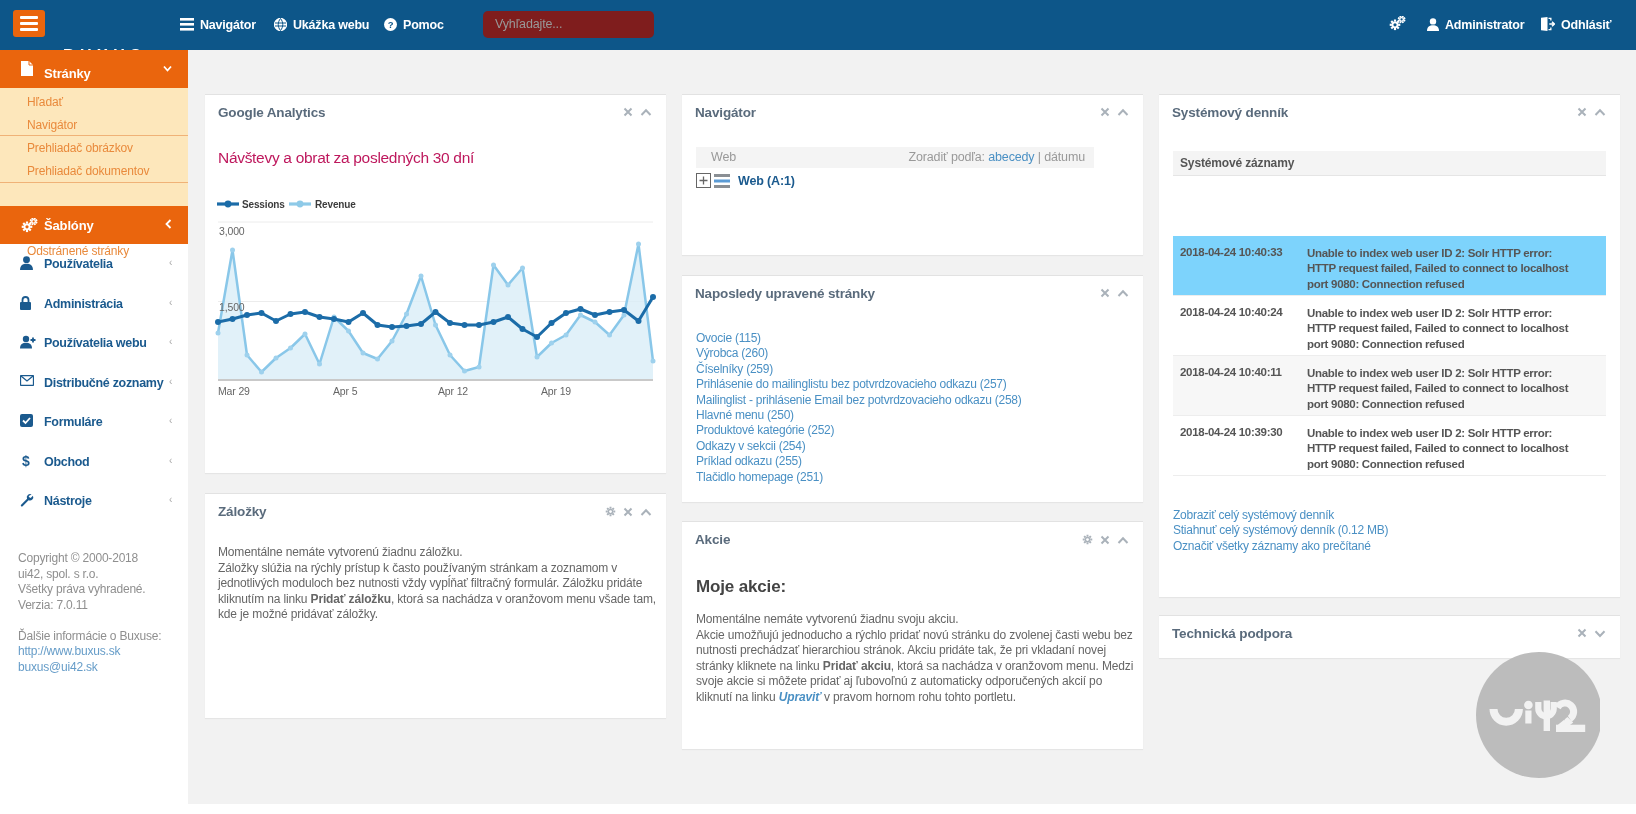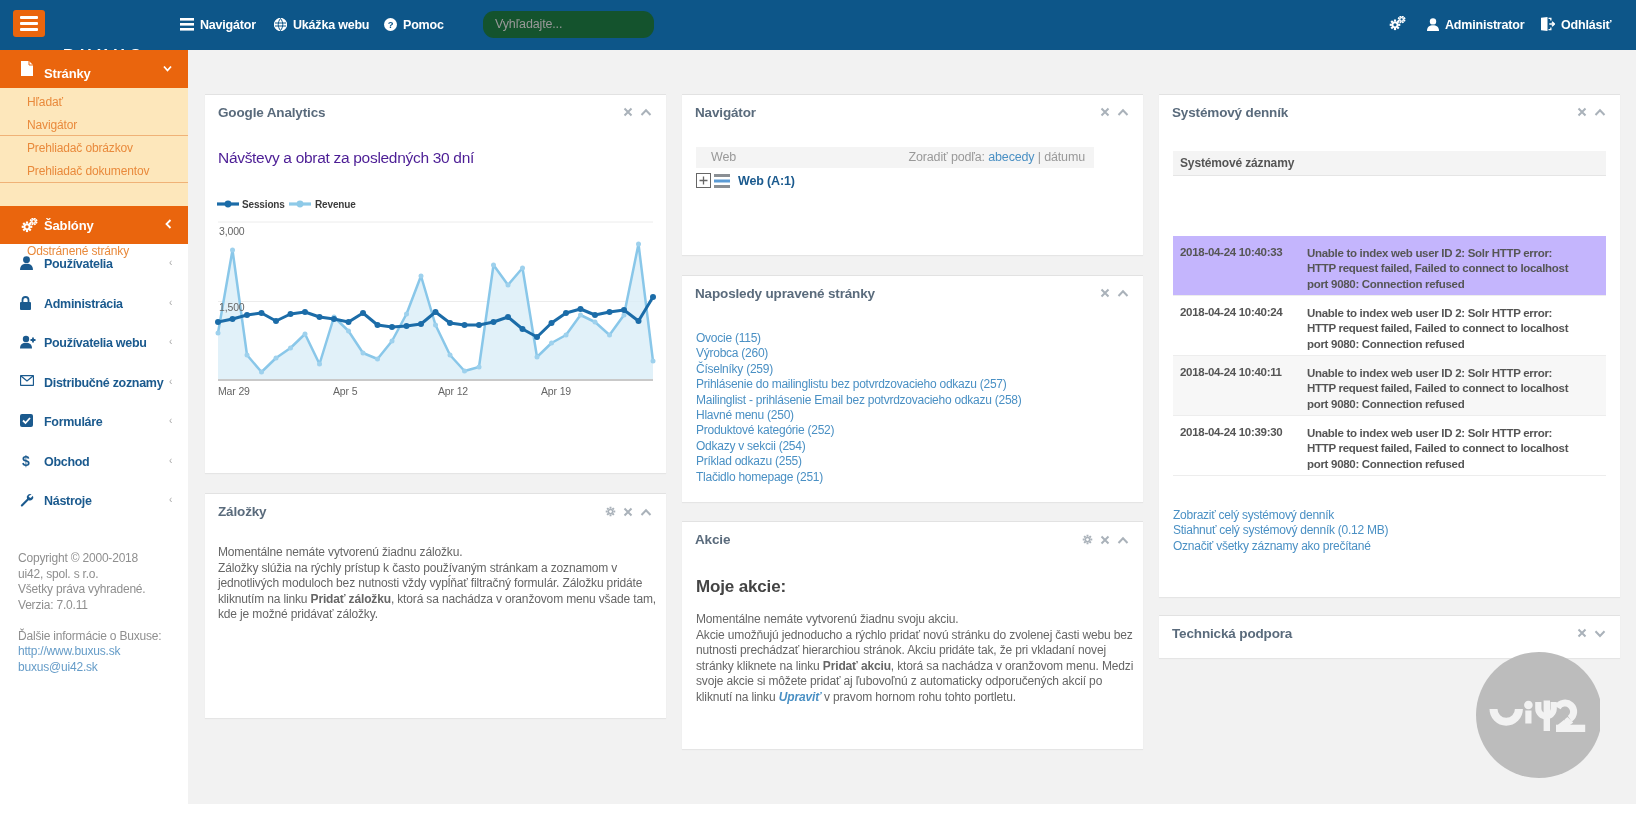--- a/index.html
+++ b/index.html
@@ -7,21 +7,21 @@
 body { font-family:"Liberation Sans", sans-serif; background:#ffffff; position:relative; }
 #stage { position:absolute; left:0; top:0; width:1636px; height:814px; }
 .abs { position:absolute; }
 
 #nav { left:0; top:0; width:1636px; height:50px; background:#0d5689; }
 #burger { left:13px; top:10px; width:32px; height:27px; background:#ea650d; border-radius:3px; }
 #burger div { position:absolute; left:7px; width:18px; height:2.5px; background:#fff; border-radius:1px; }
 #logo { left:63px; top:16px; color:#fff; font-size:16px; font-weight:bold; letter-spacing:5.5px;margin-top:31px; }
 .navitem { top:0; height:50px; line-height:50px; color:#fff; font-size:12.5px; letter-spacing:-0.2px; font-weight:bold; }
 .navitem svg { vertical-align:-2px; margin-right:6px; }
-#search { left:483px; top:11px; width:171px; height:27px; background:#14532d; border-radius:11px; color:#999; font-size:12.5px; line-height:27px; padding-left:12px; }
+#search { left:483px; top:11px; width:171px; height:27px; background:#7f1d1d; border-radius:5px; color:#999; font-size:12.5px; line-height:27px; padding-left:12px; }
 
 #sidebar { left:0; top:50px; width:188px; height:764px; background:#fff; }
 .sb-orange { left:0; width:188px; background:#ea650d; color:#fff; font-size:13px; font-weight:bold; }
 .sb-orange .ic { position:absolute; left:21px; }
 .sb-orange .tx { position:absolute; left:44px; }
 .sb-orange .ch { position:absolute; right:16px; color:#fff; font-size:11px; }
 #submenu { left:0; top:88px; width:188px; height:118px; background:#fde7bb; }
 .subitem { position:absolute; left:27px; color:#e98a3c; font-size:12px; letter-spacing:-0.15px; }
 .subsep { position:absolute; left:0; width:188px; height:1px; background:#f0b277; }
 .menuitem { left:0; width:188px; height:39px; color:#1b5a8e; font-size:12.5px; letter-spacing:-0.3px; font-weight:bold; }
@@ -214,21 +214,21 @@
     </div>
   <div class="abs" id="copyright">Copyright © 2000-2018<br>ui42, spol. s r.o.<br>Všetky práva vyhradené.<br>Verzia: 7.0.11<br><br>Ďalšie informácie o Buxuse:<br><a>http://www.buxus.sk</a><br><a>buxus@ui42.sk</a></div>
 
   <div class="panel" id="p-ga" style="left:205px; top:70px; width:461px; height:379px;">
     <div class="ptitle">Google Analytics</div>
     <div class="picons"><span><svg width="10" height="10" viewBox="0 0 10 10">
             <path d="M1.5 1.5 L8.5 8.5 M8.5 1.5 L1.5 8.5" stroke="#aab2ba" stroke-width="2" fill="none"></path>
           </svg></span><span><svg width="12" height="9" viewBox="0 0 12 9">
             <path d="M1.5 7 L6 2.2 L10.5 7" stroke="#aab2ba" stroke-width="2" fill="none"></path>
           </svg></span></div>
-    <div class="abs" style="left:13px; top:54px; color:#4c1d95; font-size:15.5px; letter-spacing:-0.3px;">Návštevy a obrat za posledných 30 dní</div>
+    <div class="abs" style="left:13px; top:54px; color:#be185d; font-size:15.5px; letter-spacing:-0.3px;">Návštevy a obrat za posledných 30 dní</div>
     <svg class="abs" style="left:0; top:0;" width="461" height="310" viewBox="0 0 461 310">
 
       <g>
         <line x1="12" y1="109" x2="34" y2="109" stroke="#1b6ca8" stroke-width="3.2"></line>
         <circle cx="23" cy="109" r="3.4" fill="#1b6ca8"></circle>
         <text x="37" y="112.5" font-size="10" font-weight="bold" fill="#3c3c3c" font-family="Liberation Sans">Sessions</text>
         <line x1="84" y1="109" x2="106" y2="109" stroke="#8ecae8" stroke-width="3.2"></line>
         <circle cx="95" cy="109" r="3.4" fill="#8ecae8"></circle>
         <text x="110" y="112.5" font-size="10" font-weight="bold" fill="#3c3c3c" font-family="Liberation Sans">Revenue</text>
       </g>
@@ -392,21 +392,21 @@
   <div class="panel" id="p-den" style="left:1159px; top:70px; width:461px; height:503px;">
     <div class="ptitle">Systémový denník</div>
     <div class="picons"><span><svg width="10" height="10" viewBox="0 0 10 10">
             <path d="M1.5 1.5 L8.5 8.5 M8.5 1.5 L1.5 8.5" stroke="#aab2ba" stroke-width="2" fill="none"></path>
           </svg></span><span><svg width="12" height="9" viewBox="0 0 12 9">
             <path d="M1.5 7 L6 2.2 L10.5 7" stroke="#aab2ba" stroke-width="2" fill="none"></path>
           </svg></span></div>
     <div class="abs" style="left:14px; top:56px; width:433px; height:25px; background:#f4f4f4; border-bottom:1px solid #e5e5e5;">
         <span style="position:absolute; left:7px; top:5px; font-size:12px; font-weight:bold; color:#555;">Systémové záznamy</span>
       </div>
-    <div class="denrow" style="top:141px; background:#c4b5fd;">
+    <div class="denrow" style="top:141px; background:#7dd3fc;">
         <div class="dts">2018-04-24 10:40:33</div>
         <div class="dmsg">Unable to index web user ID 2: Solr HTTP error:<br>HTTP request failed, Failed to connect to localhost<br>port 9080: Connection refused</div>
       </div>
     <div class="denrow" style="top:201px;">
         <div class="dts">2018-04-24 10:40:24</div>
         <div class="dmsg">Unable to index web user ID 2: Solr HTTP error:<br>HTTP request failed, Failed to connect to localhost<br>port 9080: Connection refused</div>
       </div>
     <div class="denrow" style="top:261px; background:#f7f7f7;">
         <div class="dts">2018-04-24 10:40:11</div>
         <div class="dmsg">Unable to index web user ID 2: Solr HTTP error:<br>HTTP request failed, Failed to connect to localhost<br>port 9080: Connection refused</div>

